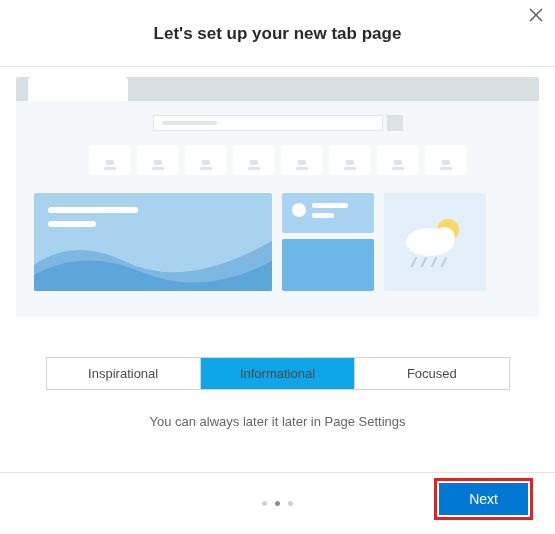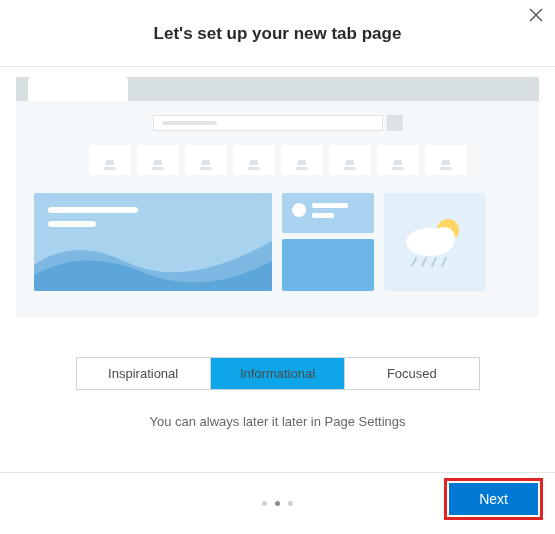--- a/index.html
+++ b/index.html
@@ -156,21 +156,21 @@
       height: 98px;
       background: #e3f0f9;
       display: flex;
       align-items: center;
       justify-content: center;
       border-radius: 2px;
     }
     .options {
       margin: 40px auto 0;
       display: flex;
-      width: 404px;
+      width: 464px;
       border: 1px solid #cfd4d8;
     }
     .option {
       flex: 1;
       text-align: center;
       font-size: 13px;
       color: #4b4b4b;
       padding: 8px 0;
       cursor: pointer;
       background: #fff;
@@ -201,21 +201,21 @@
     .dots {
       display: flex;
       gap: 8px;
     }
     .dots .dot {
       width: 5px; height: 5px; border-radius: 50%; background: #cfd1d3;
     }
     .dots .dot.active { background: #8b8e90; }
     .next-wrap {
       position: absolute;
-      right: 12px;
+      right: 22px;
       bottom: 14px;
       border: 3px solid #e02424;
       padding: 2px;
     }
     .next-btn {
       background: #0078d4;
       color: #fff;
       border: none;
       font-size: 14px;
       padding: 8px 30px;

